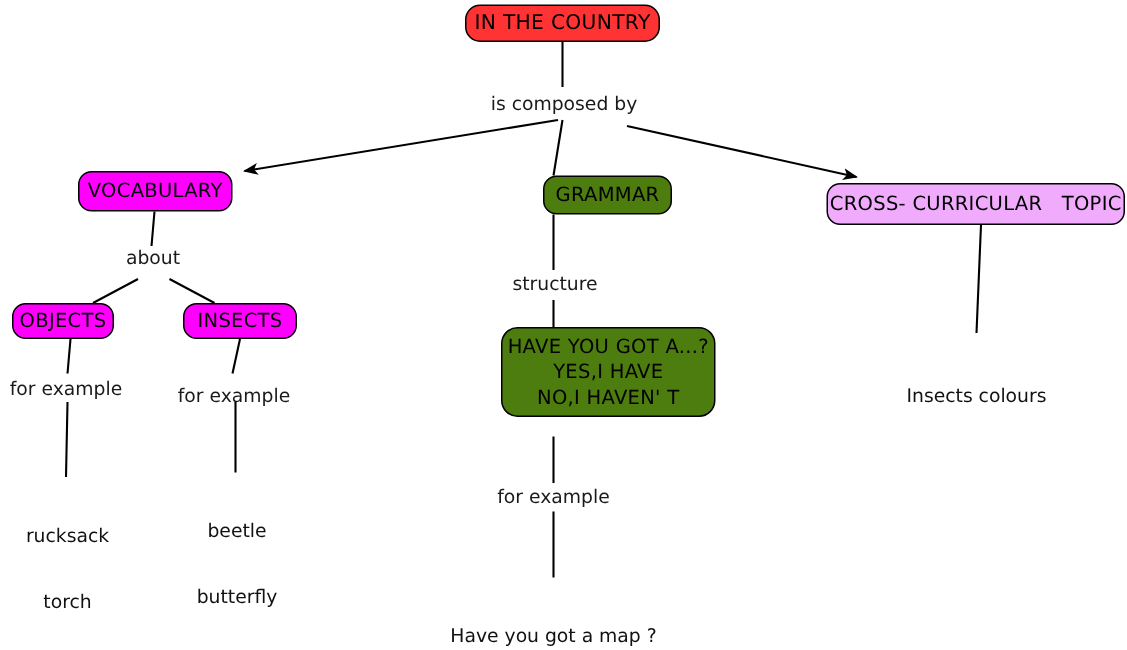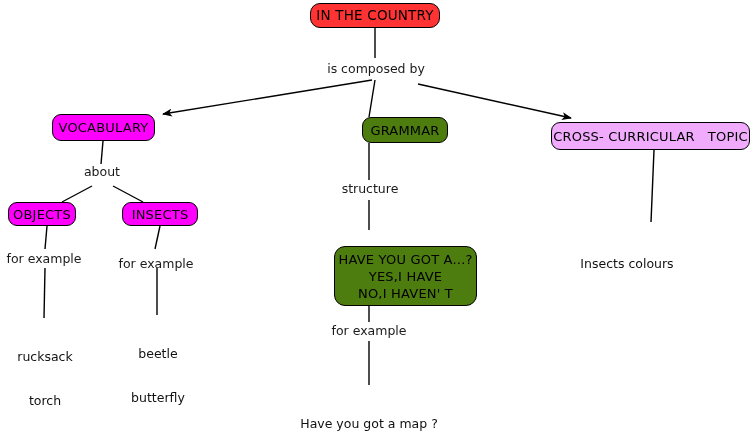--- a/index.html
+++ b/index.html
@@ -143,21 +143,21 @@
   </div>
 
   <div class="node node-objects" style="left:8px; top:202px; width:68px; height:24px;">
     <span>OBJECTS</span>
   </div>
 
   <div class="node node-insects" style="left:122px; top:202px; width:76px; height:24px;">
     <span>INSECTS</span>
   </div>
 
-  <div class="node node-structure-box" style="left:299px; top:246px; width:143px; height:60px;">
+  <div class="node node-structure-box" style="left:299px; top:218px; width:143px; height:60px;">
     <span>HAVE YOU GOT A...?</span>
     <span>YES,I HAVE</span>
     <span>NO,I HAVEN' T</span>
   </div>
 
   <div class="linklabel" style="left:326px; top:61px; width:100px;">is composed by</div>
 
   <div class="linklabel" style="left:76px; top:164px; width:52px;">about</div>
 
   <div class="linklabel" style="left:335px; top:181px; width:70px;">structure</div>
@@ -185,17 +185,17 @@
     
     
     
   </div>
 
   <div class="leaflist" style="left:279px; top:388px; width:180px;">
     <span>Have you got a map ?</span>
     
   </div>
 
-  <div class="leaflist" style="left:562px; top:228px; width:130px;">
+  <div class="leaflist" style="left:586px; top:228px; width:130px;">
     <span>Insects colours</span>
   </div>
 
 </div>
 
 </body></html>

